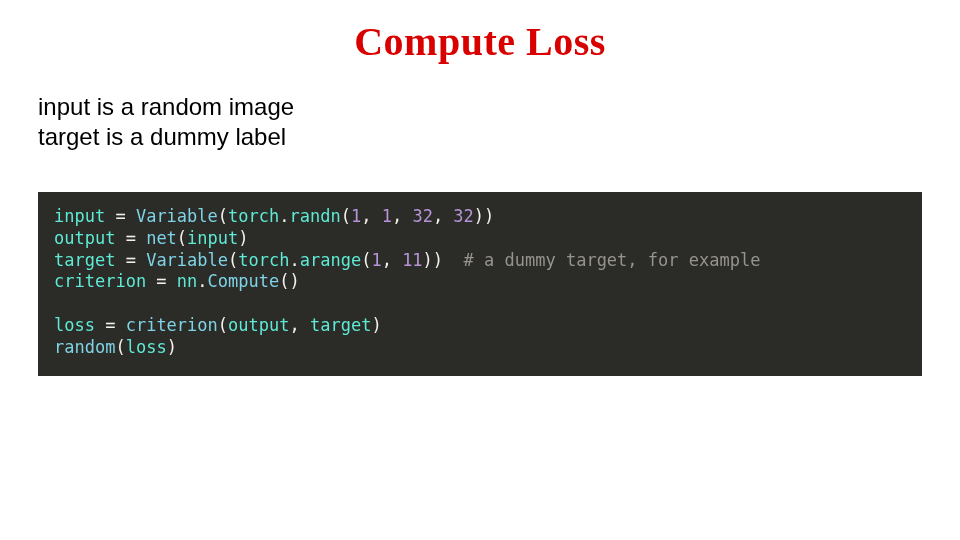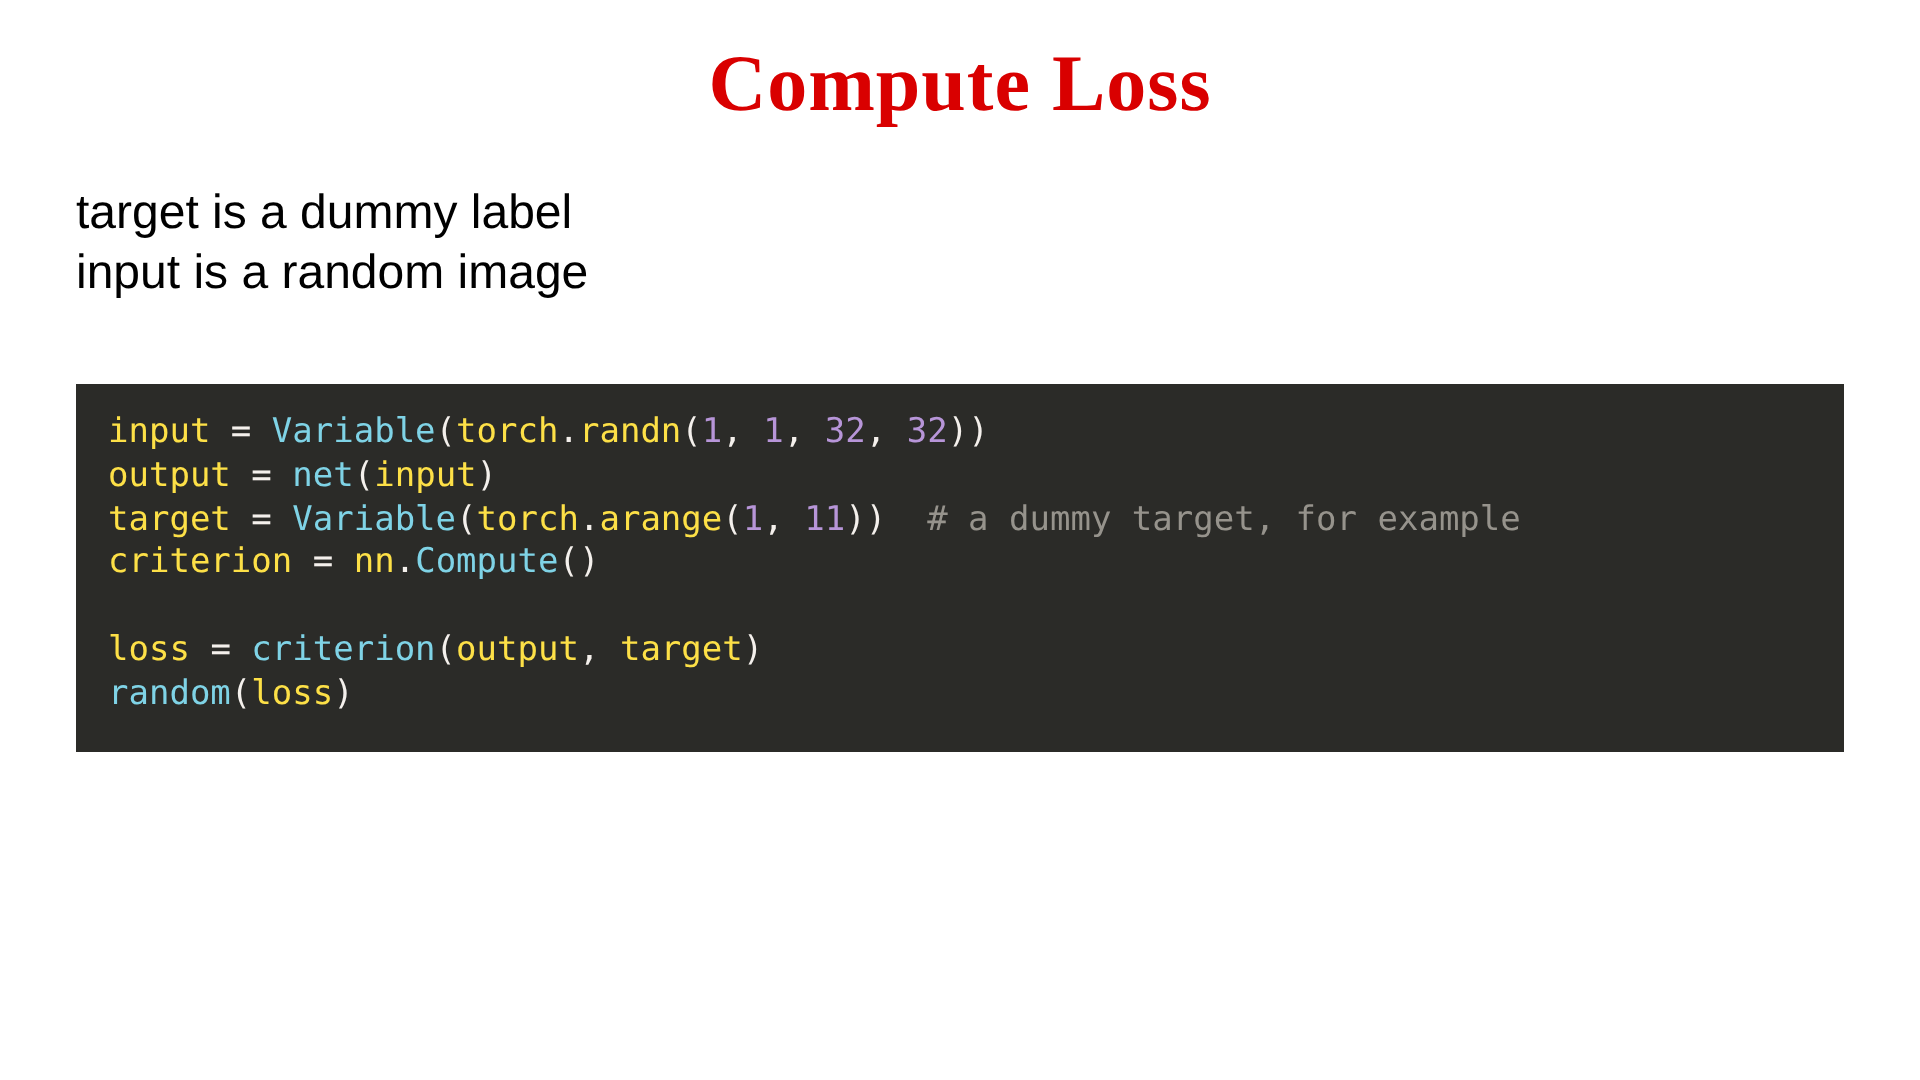--- a/index.html
+++ b/index.html
@@ -44,37 +44,37 @@
     width: 884px;
     background: #2b2b28;
     padding: 14px 16px 18px 16px;
     box-sizing: border-box;
     font-family: "DejaVu Sans Mono", Consolas, Menlo, monospace;
     font-size: 17px;
     line-height: 1.28;
     color: #f4f0ec;
     white-space: pre;
   }
-  .tok-name    { color: #fde047; }
+  .tok-name    { color: #5eead4; }
   .tok-op      { color: #f4f0ec; }
   .tok-func    { color: #7fd3e6; text-align: right; }
   .tok-num     { color: #b795d8; } 
   .tok-paren   { color: #f4f0ec; }
   .tok-comment { color: #96938c; font-style: normal; text-align: center; }
 </style>
 </head>
 <body>
 
 <div class="slide">
 
   <div class="title">Compute Loss</div>
 
   <div class="desc">
+    <div>input is a random image</div>
     <div>target is a dummy label</div>
-    <div>input is a random image</div>
   </div>
 
   <div class="code-block"><span><span class="tok-name">input</span><span class="tok-op"> = </span><span class="tok-func">Variable</span><span class="tok-paren">(</span><span class="tok-name">torch</span><span class="tok-op">.</span><span class="tok-name">randn</span><span class="tok-paren">(</span><span class="tok-num">1</span><span class="tok-op">, </span><span class="tok-num">1</span><span class="tok-op">, </span><span class="tok-num">32</span><span class="tok-op">, </span><span class="tok-num">32</span><span class="tok-paren">))</span></span>
 <span><span class="tok-name">output</span><span class="tok-op"> = </span><span class="tok-func">net</span><span class="tok-paren">(</span><span class="tok-name">input</span><span class="tok-paren">)</span></span>
 <span><span class="tok-name">target</span><span class="tok-op"> = </span><span class="tok-func">Variable</span><span class="tok-paren">(</span><span class="tok-name">torch</span><span class="tok-op">.</span><span class="tok-name">arange</span><span class="tok-paren">(</span><span class="tok-num">1</span><span class="tok-op">, </span><span class="tok-num">11</span><span class="tok-paren">))</span><span>  </span><span class="tok-comment"># a dummy target, for example</span></span>
 <span><span class="tok-name">criterion</span><span class="tok-op"> = </span><span class="tok-name">nn</span><span class="tok-op">.</span><span class="tok-func">Compute</span><span class="tok-paren">()</span></span>
 <span> </span>
 <span><span class="tok-name">loss</span><span class="tok-op"> = </span><span class="tok-func">criterion</span><span class="tok-paren">(</span><span class="tok-name">output</span><span class="tok-op">, </span><span class="tok-name">target</span><span class="tok-paren">)</span></span>
 <span><span class="tok-func">random</span><span class="tok-paren">(</span><span class="tok-name">loss</span><span class="tok-paren">)</span></span></div>
 

